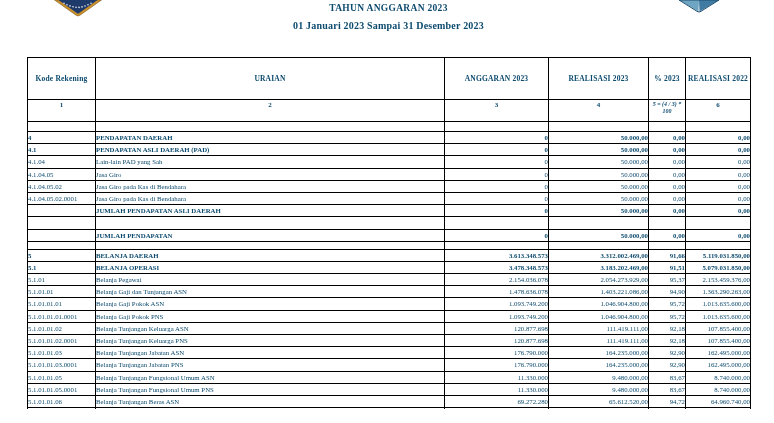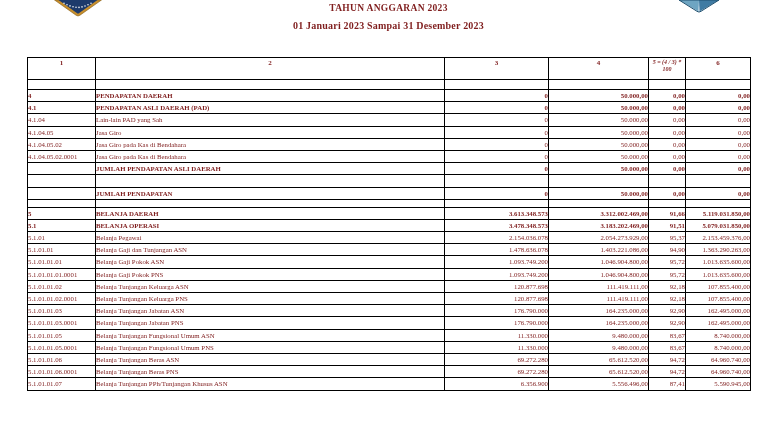--- a/index.html
+++ b/index.html
@@ -1,18 +1,18 @@
 <!DOCTYPE html>
 <html><head>
 <meta charset="utf-8">
 <style>
   html,body{margin:0;padding:0;background:#fff;}
   .page{
     position:relative;width:774px;height:409px;background:#ffffff;
-    overflow:hidden;font-family:"Liberation Serif", serif;color:#7f1d1d;
+    overflow:hidden;font-family:"Liberation Serif", serif;color:#0c4a6e;
   }
   .doc-title{
     position:absolute;top:3px;left:27px;width:723px;text-align:center;
     font-weight:bold;font-size:9.5px;letter-spacing:.3px;
   }
   .doc-subtitle{
     position:absolute;top:20px;left:27px;width:723px;text-align:center;
     font-weight:bold;font-size:10px;letter-spacing:.2px;
   }
   .logo-left{position:absolute;left:54px;top:0;width:48px;height:17px;}
@@ -80,20 +80,28 @@
   <table class="budget">
     <colgroup>
       <col style="width:68px">
         <col style="width:349px">
         <col style="width:104px">
       <col style="width:100px">
         <col style="width:37px">
         <col style="width:65px">
     </colgroup>
     <thead>
+      <tr>
+        <th class="hdr">Kode Rekening</th>
+        <th class="hdr">URAIAN</th>
+        <th class="hdr">ANGGARAN 2023</th>
+        <th class="hdr">REALISASI 2023</th>
+        <th class="hdr">% 2023</th>
+        <th class="hdr">REALISASI 2022</th>
+      </tr>
       <tr class="nums">
         <td>1</td>
         <td>2</td>
         <td>3</td>
         <td>4</td>
         <td class="formula">5 = (4 / 3) * 100</td>
         <td>6</td>
       </tr>
     </thead>
     <tbody>

